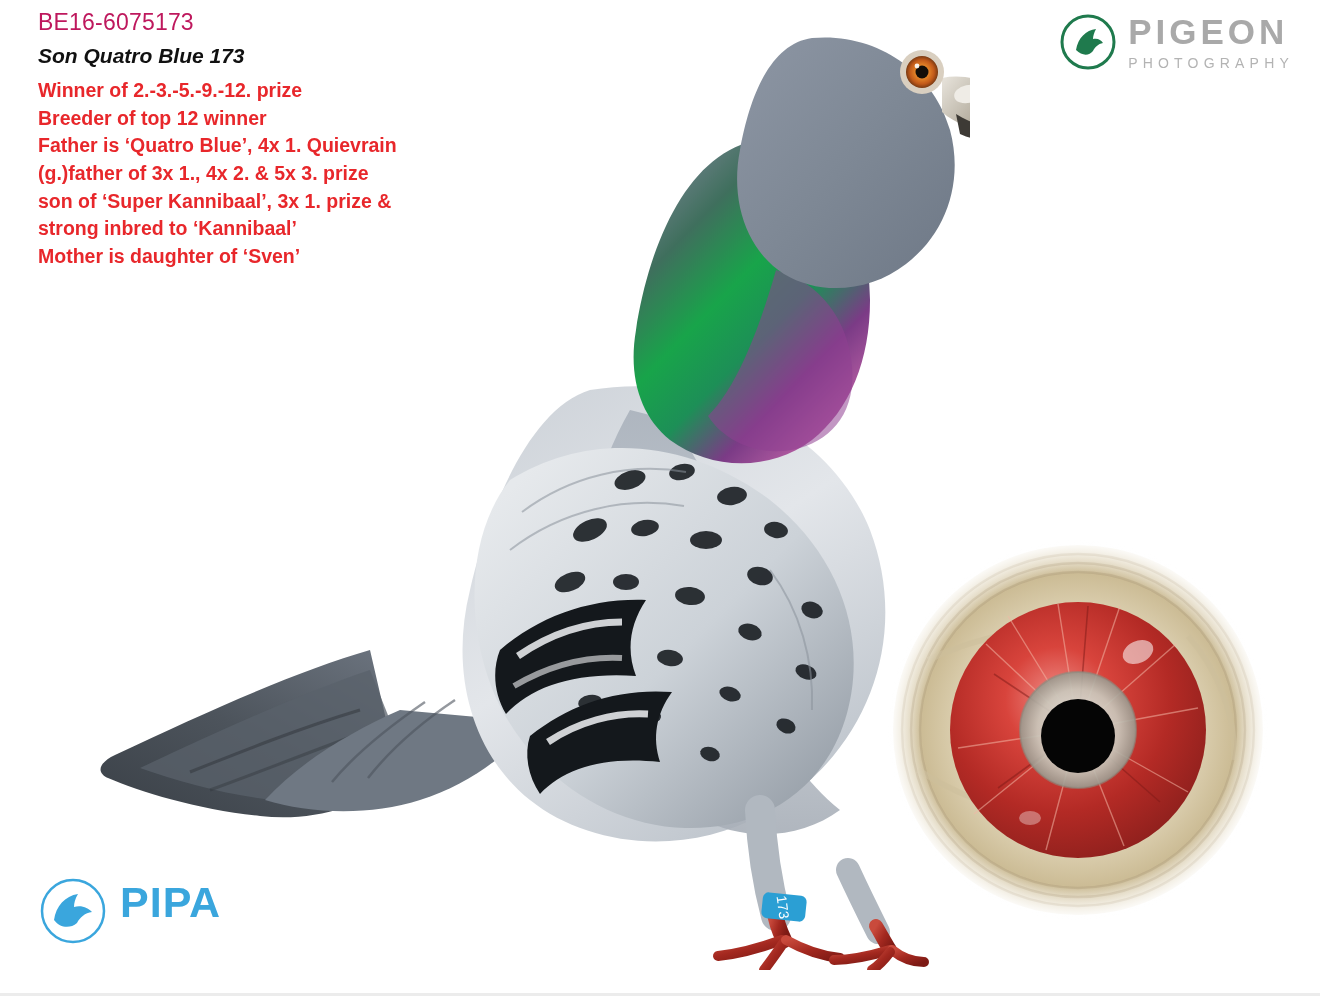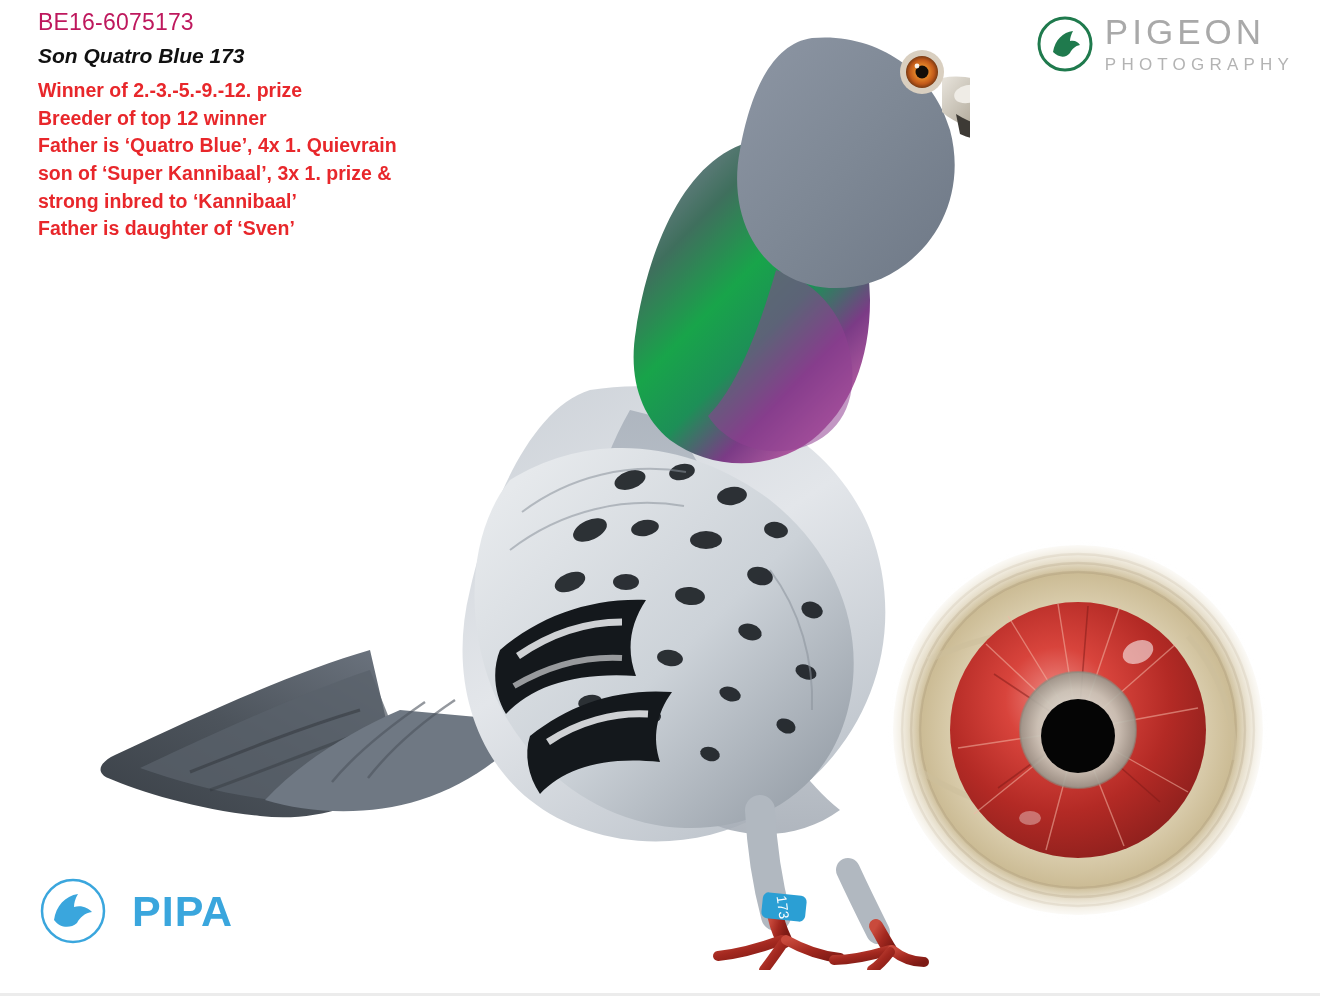--- a/index.html
+++ b/index.html
@@ -72,38 +72,38 @@
   .photog-words {
     display: flex;
     flex-direction: column;
     justify-content: center;
     line-height: 1;
   }
   .photog-main {
     font-size: 35px;
     letter-spacing: 4px;
     color: #a9a9a9;
-    font-weight: 400;
+    font-weight: 700;
   }
   .photog-sub {
-    font-size: 17px;
+    font-size: 14px;
     letter-spacing: 5.2px;
     color: #b3b3b3;
     margin-top: 7px;
     text-align: right;
   }
 
   
   .pipa-logo {
     position: absolute;
     left: 40px;
     bottom: 52px;
     display: flex;
-    align-items: center;
-    gap: 26px;
+    align-items: flex-start;
+    gap: 14px;
   }
   .pipa-mark {
     width: 66px;
     height: 66px;
     flex: none;
   }
   .pipa-word {
     font-size: 43px;
     font-weight: bold;
     color: #3aa6dd;
@@ -349,23 +349,24 @@
     <circle cx="190" cy="190" r="190" fill="url(#vignette)"></circle>
   </svg>
 
   <div class="text-block">
     <div class="ring-number">BE16-6075173</div>
     <div class="bird-name">Son Quatro Blue 173</div>
     <div class="palmares">
       <div>Winner of 2.-3.-5.-9.-12. prize</div>
       <div>Breeder of top 12 winner</div>
       <div>Father is ‘Quatro Blue’, 4x 1. Quievrain</div>
+      <div>(g.)father of 3x 1., 4x 2. &amp; 5x 3. prize</div>
       <div>son of ‘Super Kannibaal’, 3x 1. prize &amp;</div>
       <div>strong inbred to ‘Kannibaal’</div>
-      <div>Father is daughter of ‘Sven’</div>
+      <div>Mother is daughter of ‘Sven’</div>
     </div>
   </div>
 
   <div class="photog-logo">
     <svg class="photog-mark" viewBox="0 0 56 56" aria-hidden="true">
       <circle cx="28" cy="28" r="26" fill="none" stroke="#1f7a4d" stroke-width="3"></circle>
       <path d="M16 36 C18 24 26 16 36 15 C34 19 33 22 33 25 C38 24 41 26 43 29 C38 30 35 33 33 37 C29 42 22 42 16 36 Z" fill="#1f7a4d"></path>
       <circle cx="36.5" cy="20.5" r="1.6" fill="#ffffff"></circle>
     </svg>
     <div class="photog-words">

